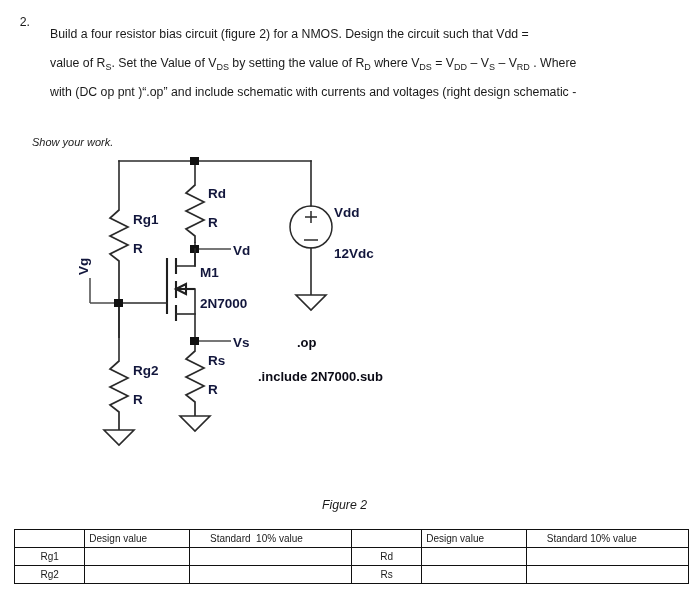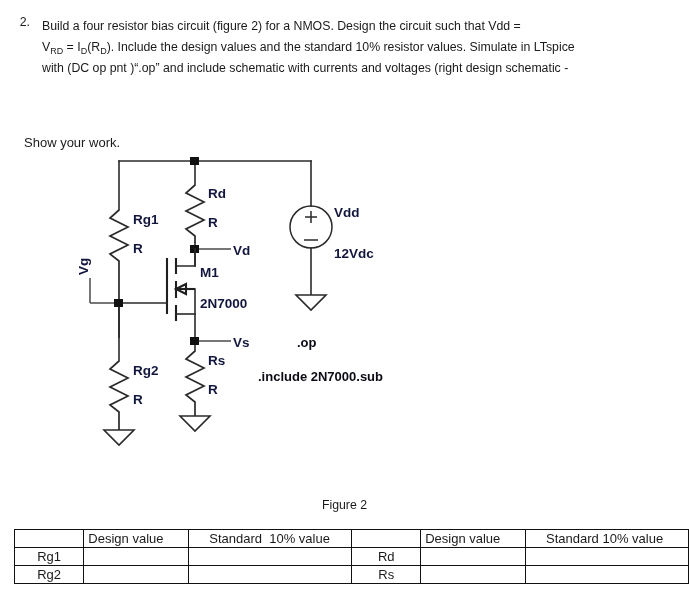--- a/index.html
+++ b/index.html
@@ -35,30 +35,31 @@
     line-height: 17.2px;
     flex: none;
   }
   .q-body {
     width: 621px;
     font-size: 12.3px;
     line-height: 17.2px;
     text-align: left;
   }
   .q-body p {
-    margin: 4px;
+    margin: 12px;
     white-space: nowrap;
   }
   .q-last {
     position: absolute;
-    left: 24px;
+    left: 32px;
     top: 120px;
-    font-size: 13px;
+    font-size: 11px;
     line-height: 17.2px;
     white-space: nowrap;
+    font-style: italic;
   }
   sub {
     font-size: 9px;
     line-height: 0;
     vertical-align: baseline;
     position: relative;
     top: 2.5px;
   }
 
   
@@ -129,30 +130,31 @@
   }
 
   
   #figure-caption {
     position: absolute;
     top: 498px;
     left: 0;
     width: 689px;
     text-align: center;
     font-size: 12.3px;
+    font-style: italic;
   }
 
   
   #values-table {
     position: absolute;
     left: 14px;
     top: 529px;
     border-collapse: collapse;
     table-layout: fixed;
-    font-size: 13px;
+    font-size: 10px;
   }
   #values-table td, #values-table th {
     border: 1px solid #111111;
     height: 17px;
     padding: 0 4px;
     font-weight: normal;
     text-align: left;
   }
   #values-table .col-name {
     width: 64px;
@@ -173,21 +175,21 @@
   }
 </style>
 </head>
 <body>
 
 <div id="question-block">
   <div class="q-row">
     <div class="q-number">2.</div>
     <div class="q-body">
       <p>Build a four resistor bias circuit (figure 2) for a NMOS.  Design the circuit such that Vdd =</p>
-      <p>V<sub>RD</sub> = I<sub>D</sub>(R<sub>D</sub>). Include the design values and the standard 10% resistor values. Simulate in LTspice</p>
+      <p>value of R<sub>S</sub>. Set the Value of V<sub>DS</sub> by setting the value of R<sub>D</sub> where V<sub>DS</sub> = V<sub>DD</sub> – V<sub>S</sub> – V<sub>RD</sub> . Where</p>
       <p>with (DC op pnt )“.op” and include schematic with currents and voltages (right design schematic -</p>
     </div>
   </div>
   <div class="q-last">Show your work.</div>
 </div>
 
 <div id="schematic-figure">
 <svg id="schematic-svg" width="689" height="330" viewBox="0 0 689 330" xmlns="http://www.w3.org/2000/svg">
 
   <g>

